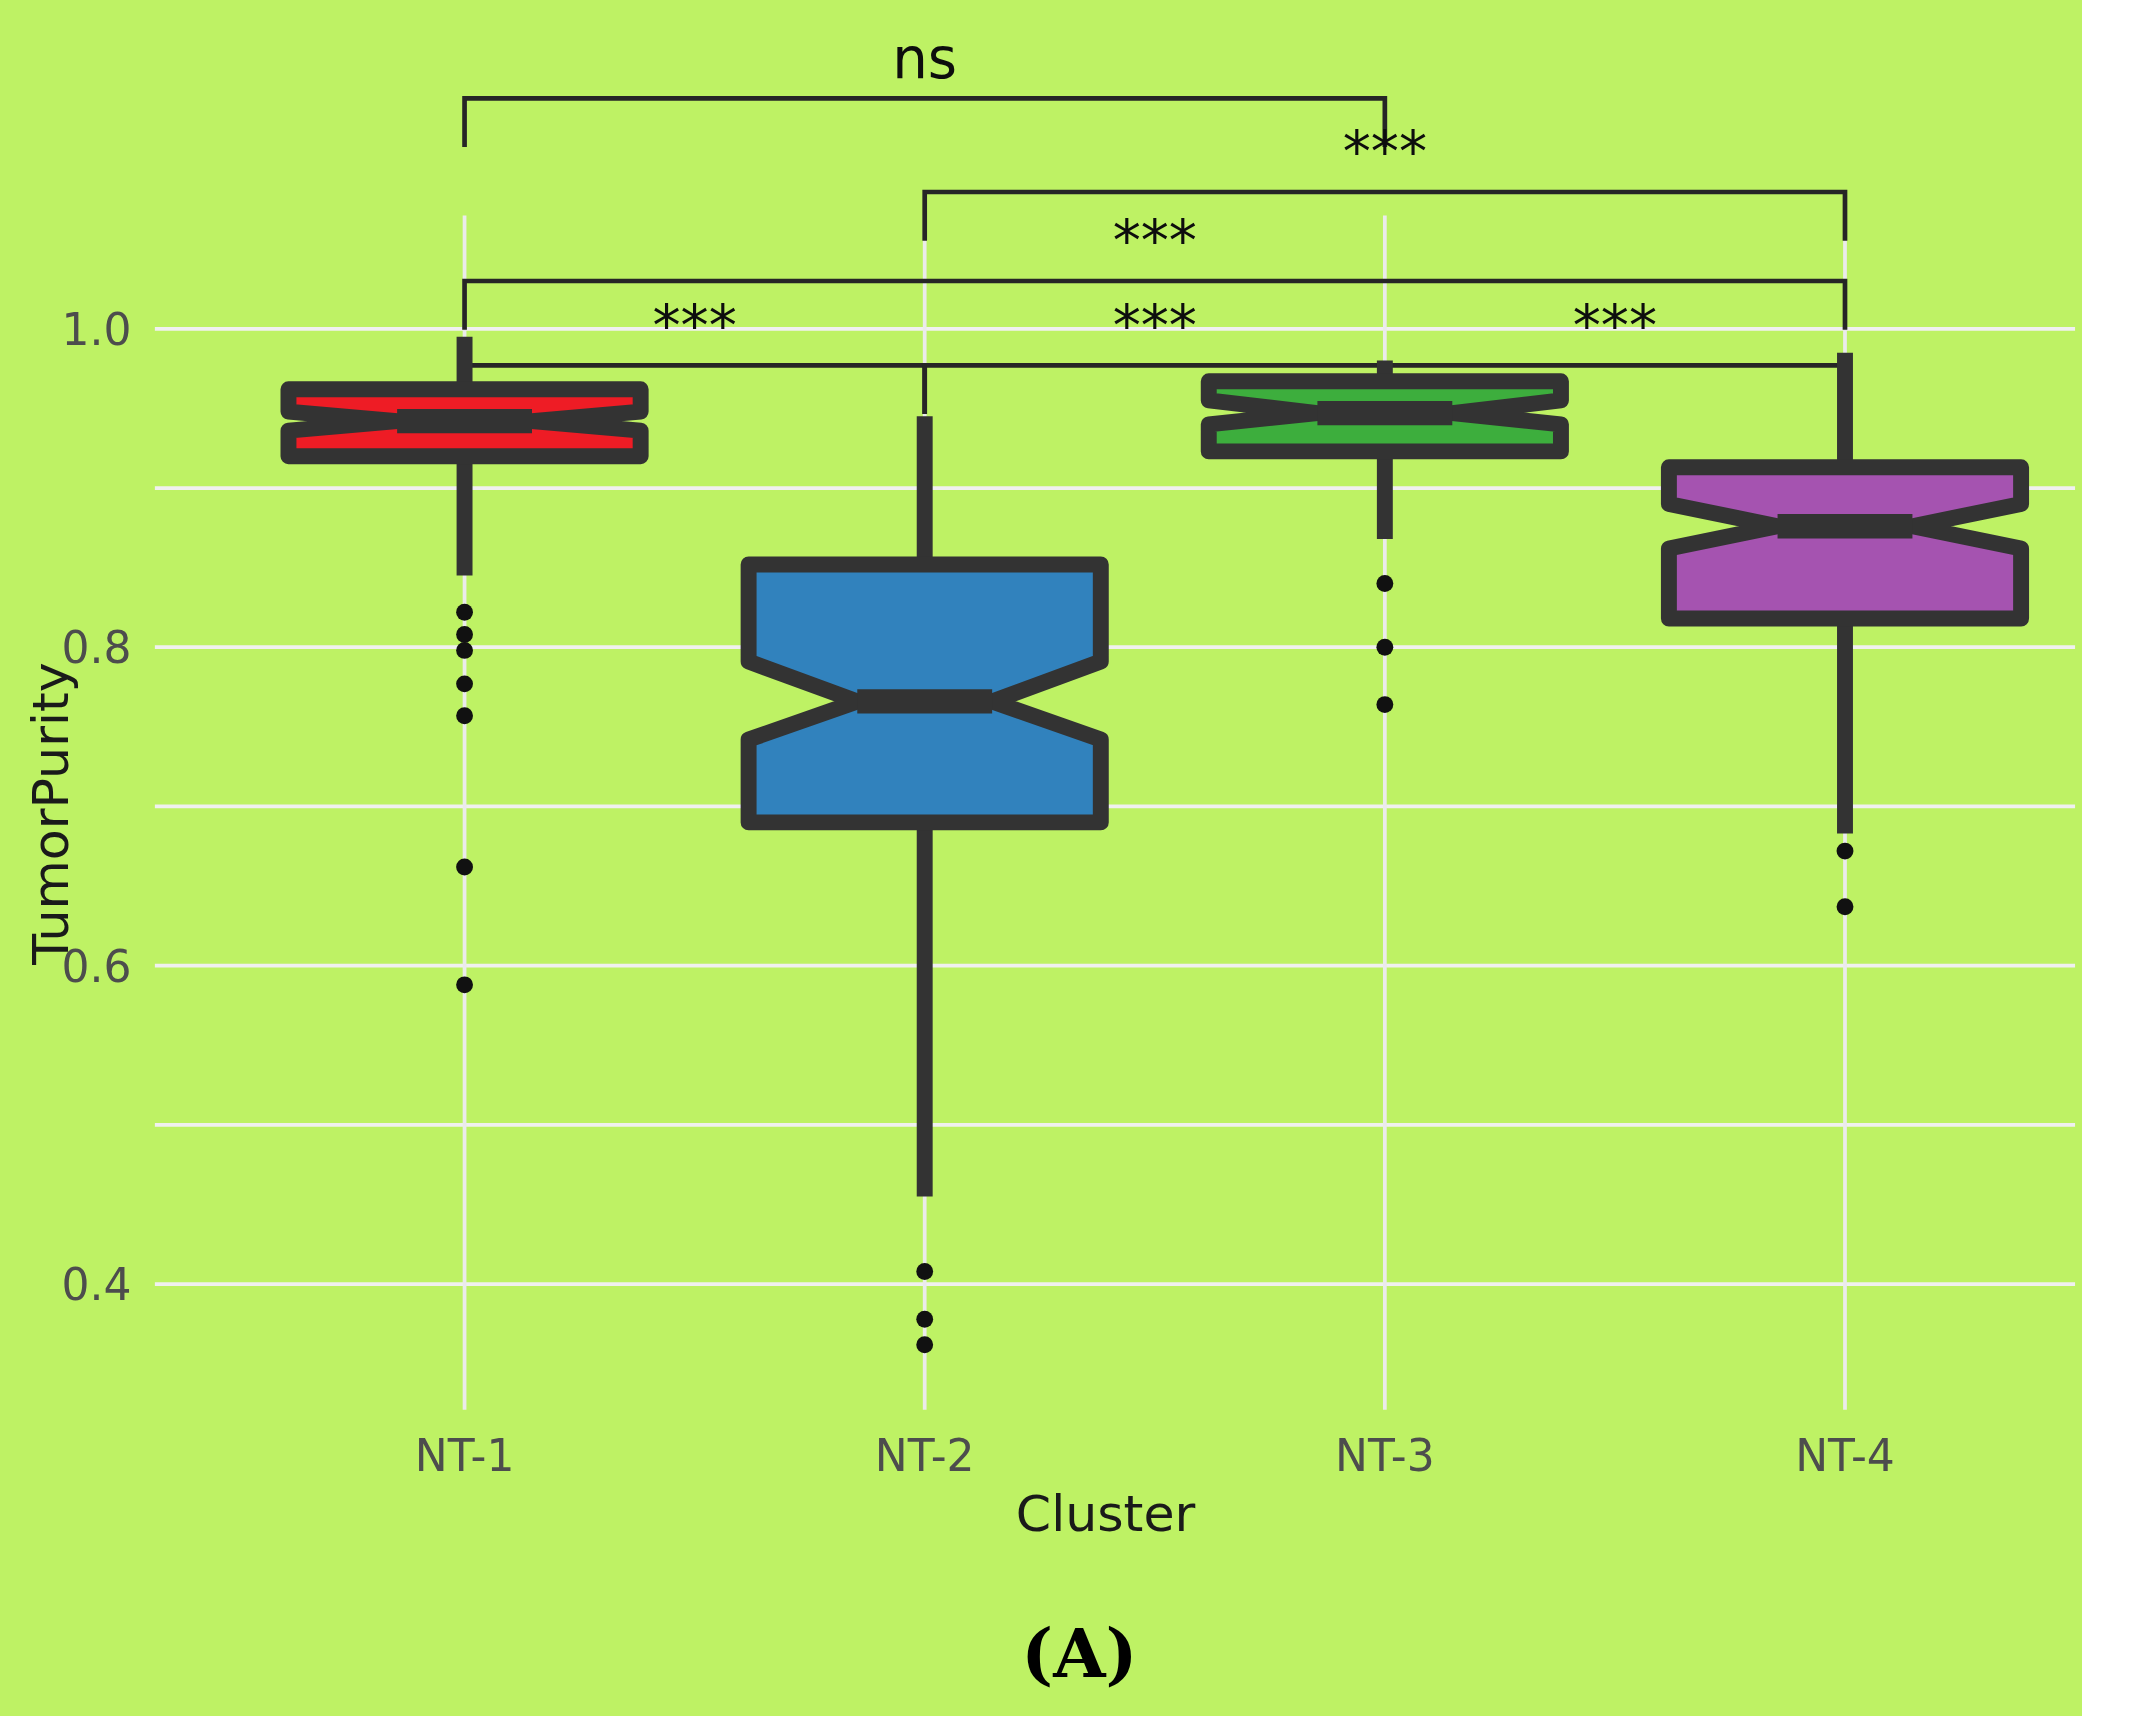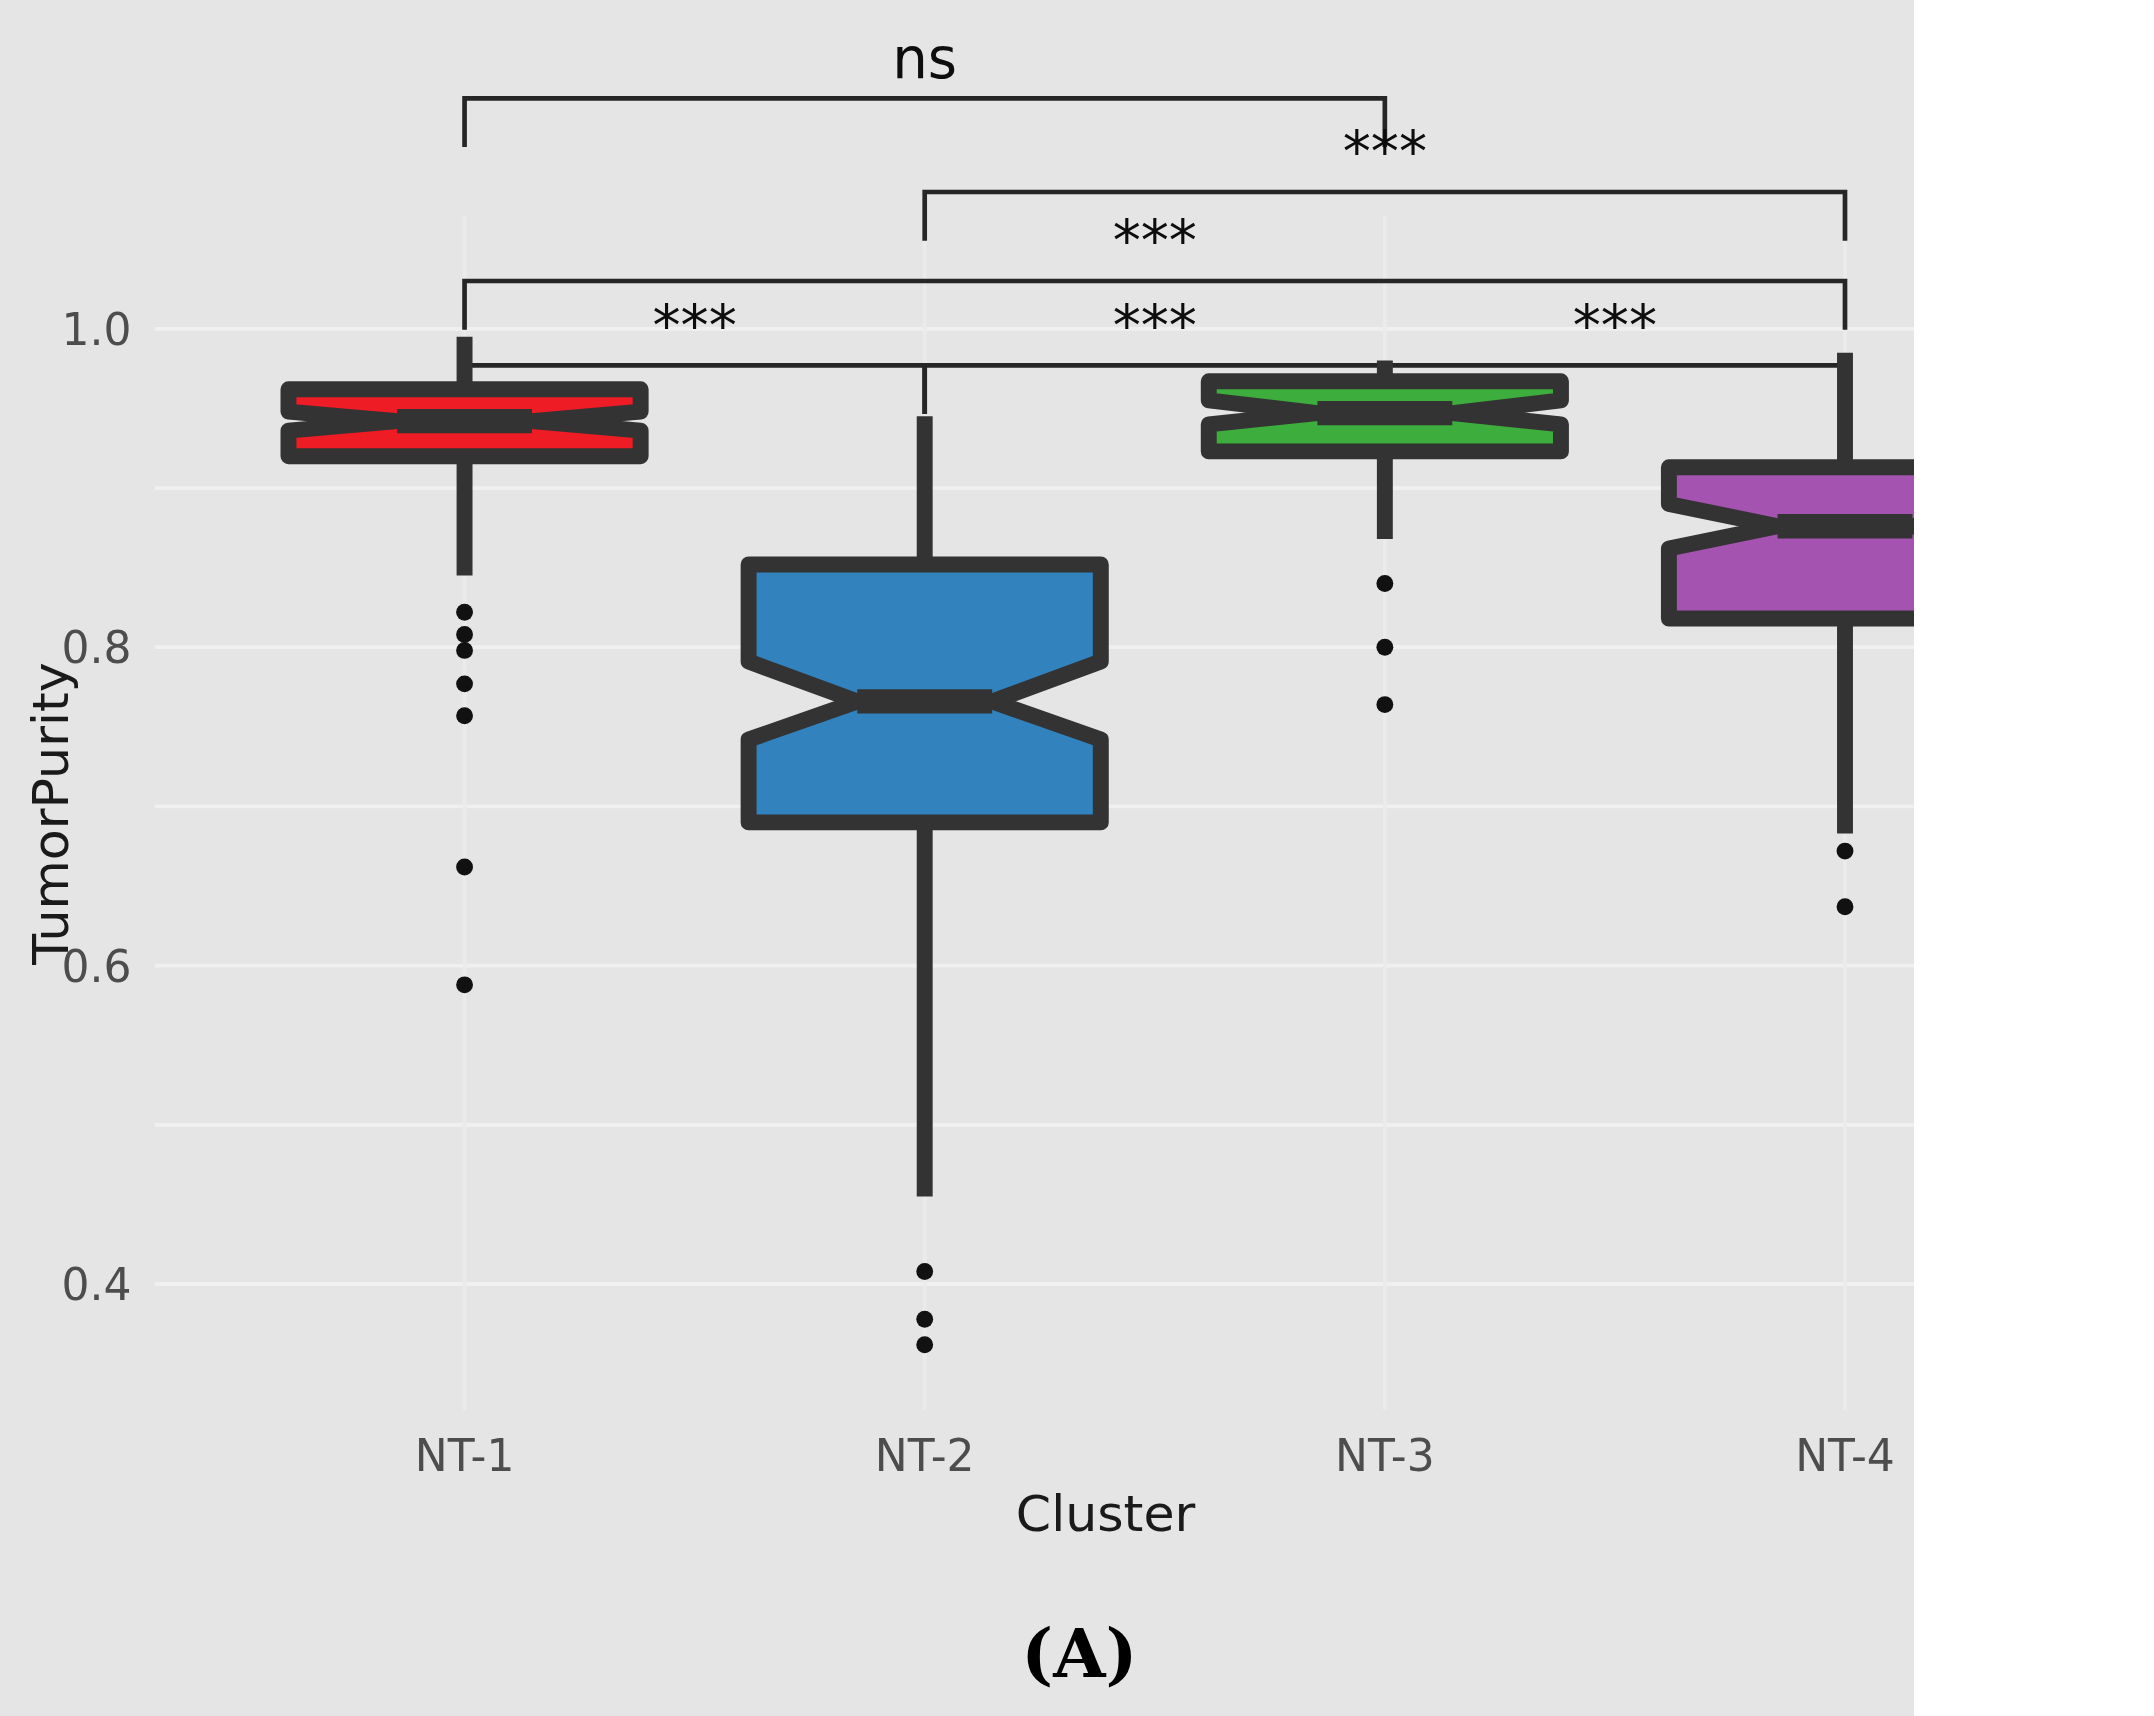--- a/index.html
+++ b/index.html
@@ -1,17 +1,17 @@
 <!DOCTYPE html>
 <html style="font-size:15px"><head>
 <meta charset="utf-8">
 <style>
   html,body{margin:0;padding:0;background:#ffffff;}
   body{width:2155px;height:1716px;font-family:"DejaVu Sans",sans-serif;}
-  #root{position:relative;width:1914px;height:1716px;background:#e5e5e5;overflow:hidden;}
+  #root{position:relative;width:2082px;height:1716px;background:#bef264;overflow:hidden;}
   svg{display:block;}
   .tick-label{font-family:"DejaVu Sans",sans-serif;font-size:47px;fill:#4d4d4d;}
   .axis-title{font-family:"DejaVu Sans",sans-serif;font-size:54px;fill:#1a1a1a;}
   .sig-label{font-family:"DejaVu Sans",sans-serif;font-size:60px;fill:#0d0d0d;text-anchor:middle;}
   .panel-label{font-family:"DejaVu Serif",serif;font-size:72px;font-weight:bold;fill:#000;text-anchor:middle;}
   .gridline{stroke:#f0f0f0;stroke-width:4;}
   .vgrid{stroke:#ebebeb;stroke-width:4;}
   .bracket{fill:none;stroke:#262626;stroke-width:5;stroke-linejoin:miter;}
   .whisker{stroke:#333333;stroke-width:17;}
   .outlier{fill:#111111;}

